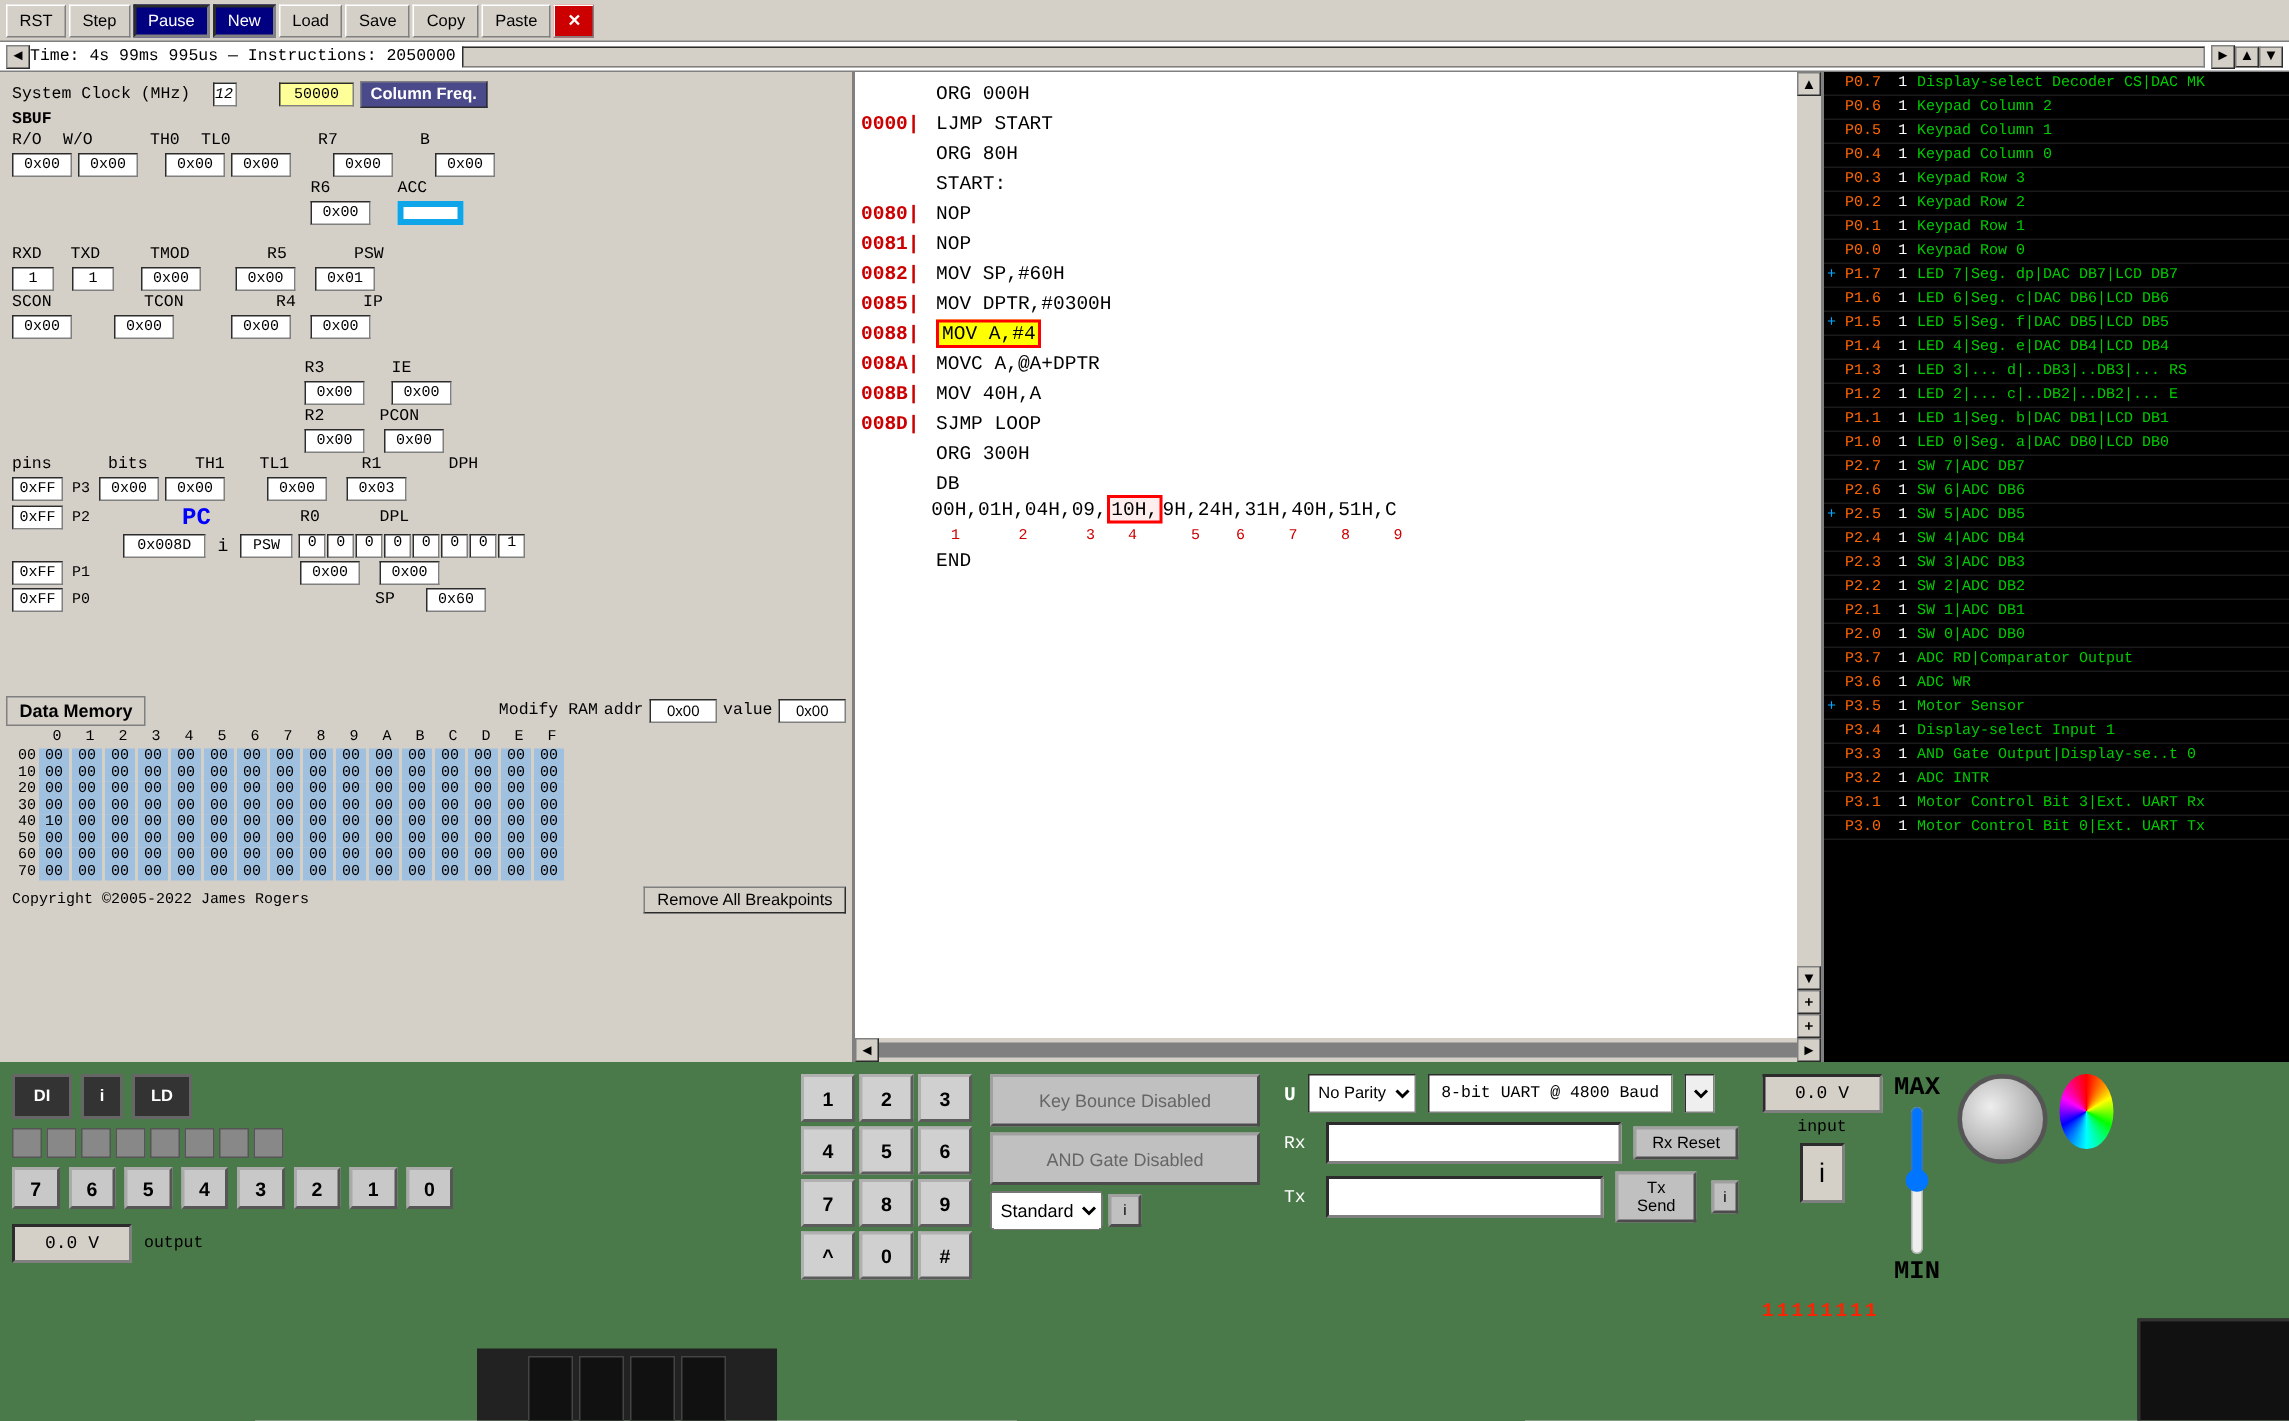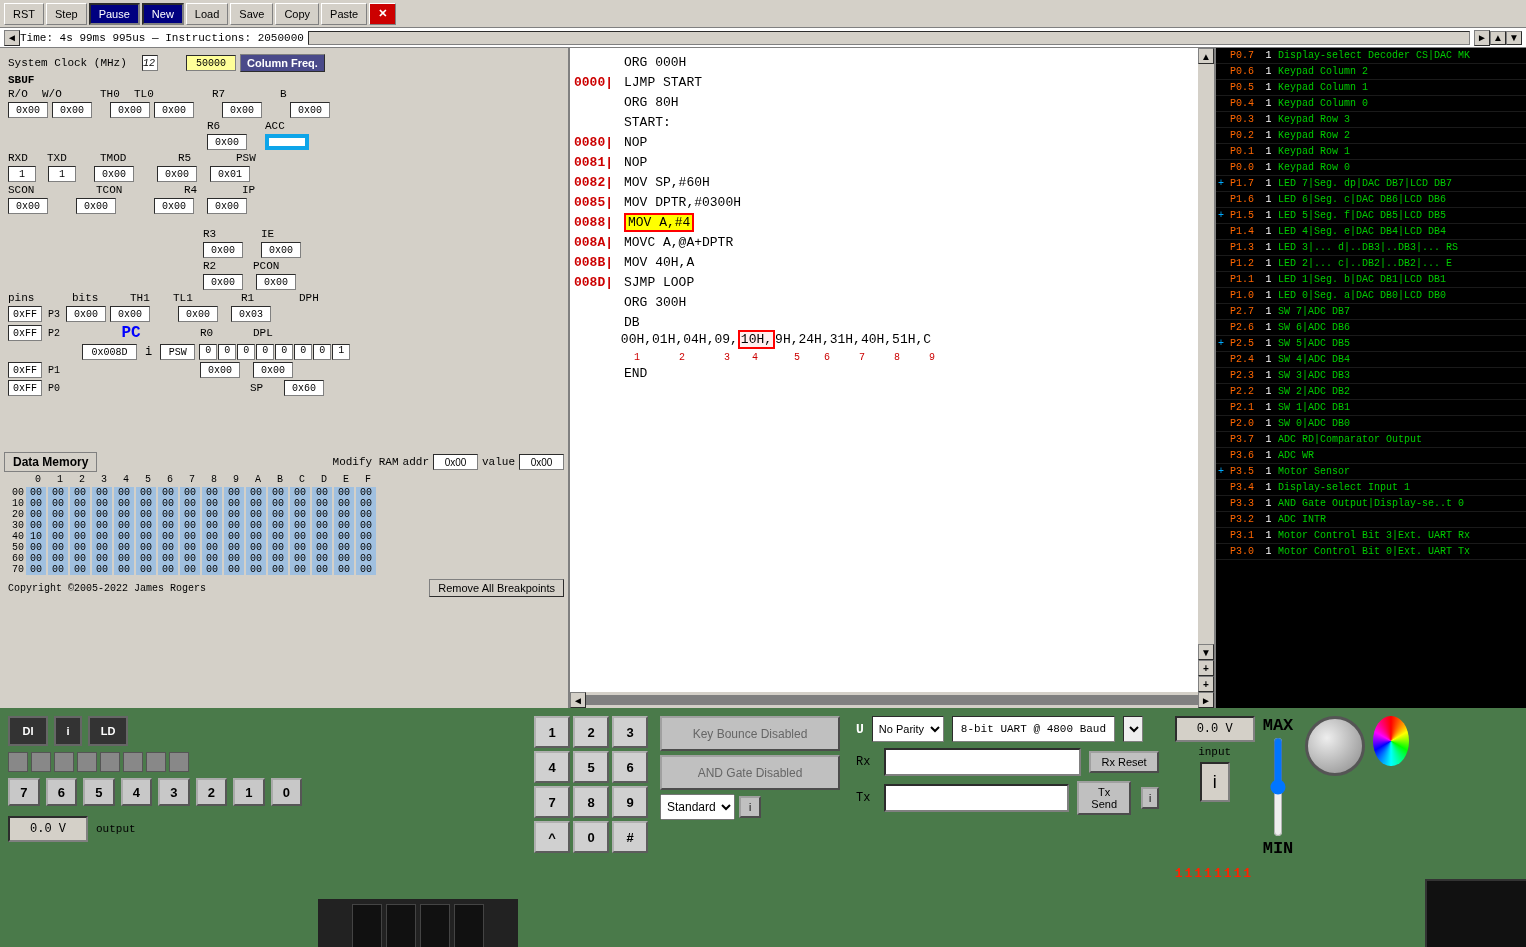--- a/index.html
+++ b/index.html
@@ -91,21 +91,21 @@
     .std-row { display: flex; gap: 4px; align-items: center; }
     .std-select { font-size: 12px; padding: 2px; height: 26px; }
 
     
     #uart-section { display: flex; flex-direction: column; padding: 8px; gap: 4px; }
     .uart-top { display: flex; align-items: center; gap: 8px; }
     .uart-label { font-size: 13px; font-weight: bold; color: white; }
     .uart-btn { background: #c0c0c0; border: 2px outset #a0a0a0; padding: 3px 10px; font-size: 11px; cursor: pointer; }
     .uart-input { flex: 1; background: white; border: 2px inset #808080; height: 28px; padding: 2px; }
     .uart-row { display: flex; align-items: center; gap: 8px; height: 32px; }
-    .uart-row-label { color: #000000; font-size: 12px; min-width: 20px; }
+    .uart-row-label { color: #ffffff; font-size: 12px; min-width: 20px; }
     .parity-select { background: white; border: 1px inset #808080; padding: 2px; font-size: 11px; height: 26px; }
     .baud-display { background: white; border: 1px inset #808080; padding: 2px 8px; font-size: 11px; height: 26px; display: flex; align-items: center; }
     .volt-box { background: #d4d0c8; border: 2px inset #808080; padding: 4px 8px; font-size: 12px; text-align: center; min-width: 80px; }
     .volt-label { font-size: 11px; color: black; text-align: center; }
     .max-min { display: flex; flex-direction: column; align-items: flex-end; font-size: 17px; font-weight: bold; }
     .data-mem-title { font-size: 12px; font-weight: bold; background: #d4d0c8; border: 1px solid #808080; padding: 2px 8px; display: inline-block; cursor: pointer; }
 
     #modify-ram { display: flex; align-items: center; gap: 4px; margin: 2px 0; font-size: 11px; }
     .modify-input { background: white; border: 1px inset #808080; width: 45px; height: 16px; font-size: 10px; text-align: center; }
 
@@ -203,21 +203,21 @@
         <span style="min-width:20px;"></span>
         <span class="reg-label">ACC</span>
       </div>
       <div class="reg-row">
         <span style="min-width:195px;"></span>
         <input class="reg-input" value="0x00" style="">
         <span style="min-width:10px;"></span>
         <input class="reg-input highlighted" value="0x10" style="">
       </div>
 
-      <div class="reg-row" style="margin-top:2px;">
+      <div class="reg-row" style="margin-top:14px;">
         <span class="reg-label" style="min-width:35px;">RXD</span>
         <span class="reg-label" style="min-width:35px;">TXD</span>
         <span style="min-width:10px;"></span>
         <span class="reg-label">TMOD</span>
         <span style="min-width:40px;"></span>
         <span class="reg-label">R5</span>
         <span style="min-width:20px;"></span>
         <span class="reg-label">PSW</span>
       </div>
       <div class="reg-row">

